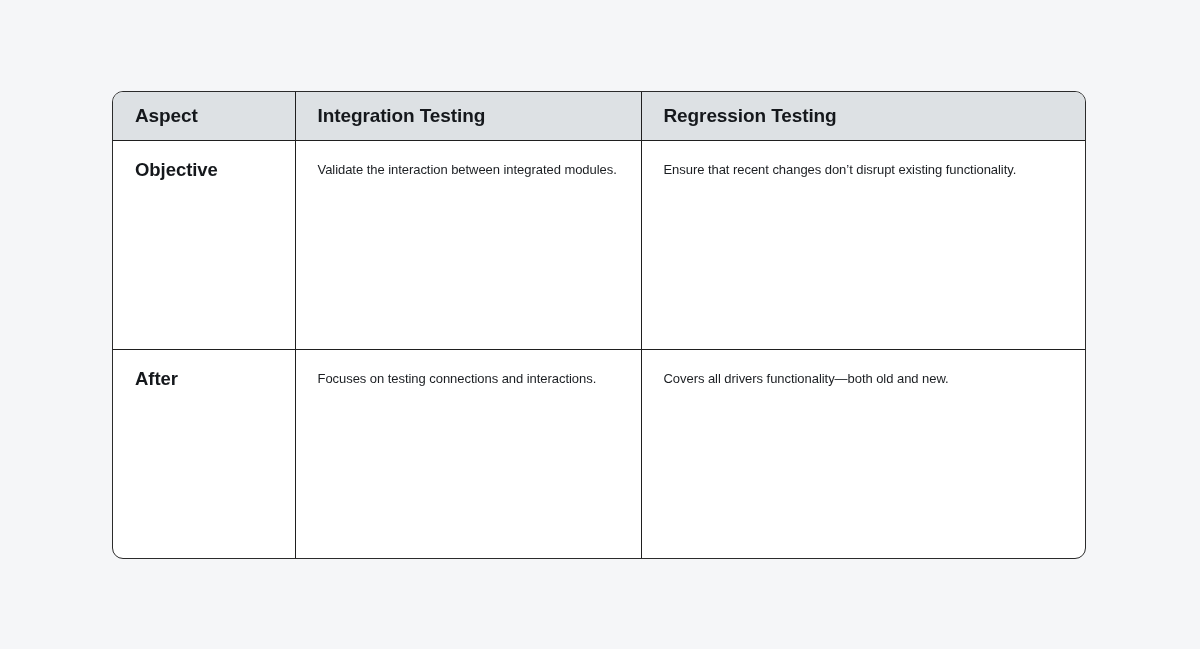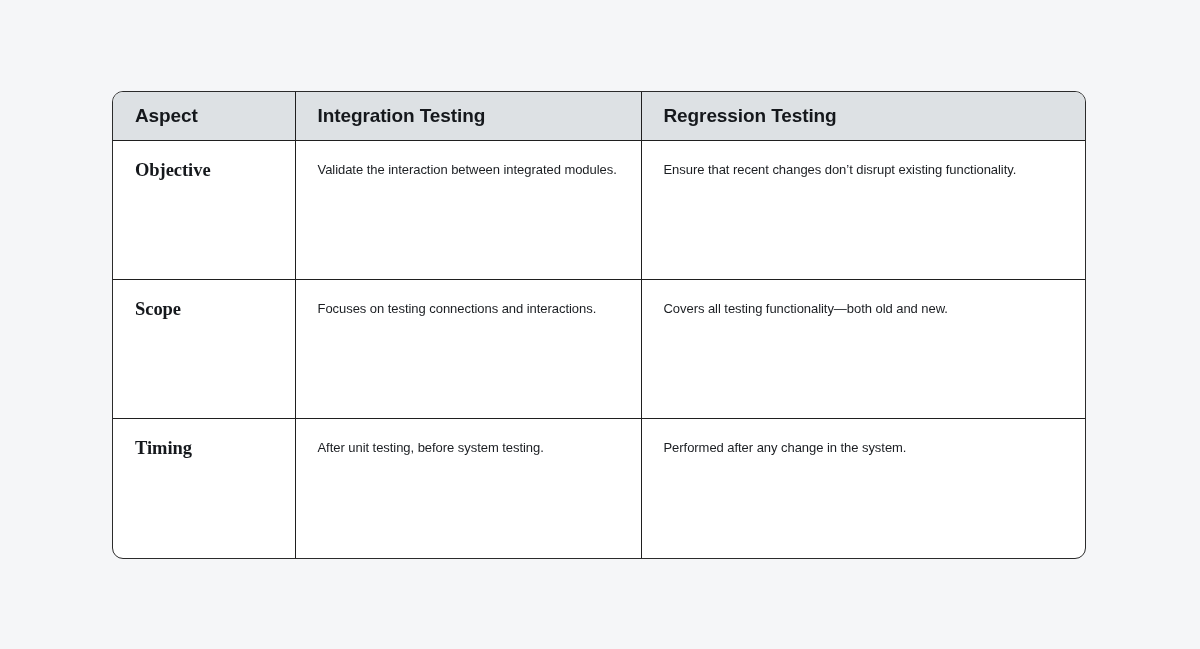--- a/index.html
+++ b/index.html
@@ -82,21 +82,20 @@
     color: #1b1e22;
     letter-spacing: -0.05px;
   }
   tbody td.col-sep {
     border-left: 1.4px solid #1f1f1f;
   }
   tbody td.aspect {
     font-weight: bold;
     color: #15181c;
     font-size: 18.5px;
-    font-family: Liberation Serif, serif;
   }
 </style>
 </head>
 <body>
 
 <div class="page">
   <div class="table-wrap">
     <table class="cmp-table">
       <colgroup>
         <col class="c1">
@@ -110,25 +109,20 @@
           <th class="col-sep">Regression Testing</th>
         </tr>
       </thead>
       <tbody>
         <tr>
           <td class="aspect">Objective</td>
           <td class="col-sep">Validate the interaction between integrated modules.</td>
           <td class="col-sep">Ensure that recent changes don’t disrupt existing functionality.</td>
         </tr>
         <tr>
-          <td class="aspect">Scope</td>
+          <td class="aspect">After</td>
           <td class="col-sep">Focuses on testing connections and interactions.</td>
-          <td class="col-sep">Covers all testing functionality—both old and new.</td>
-        </tr>
-        <tr>
-          <td class="aspect">Timing</td>
-          <td class="col-sep">After unit testing, before system testing.</td>
-          <td class="col-sep">Performed after any change in the system.</td>
+          <td class="col-sep">Covers all drivers functionality—both old and new.</td>
         </tr>
       </tbody>
     </table>
   </div>
 </div>
 
 </body></html>

